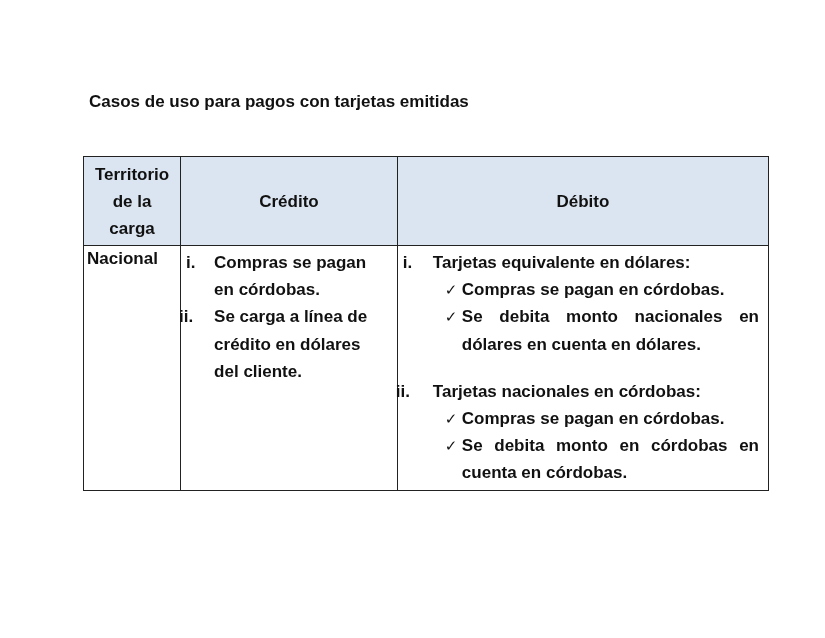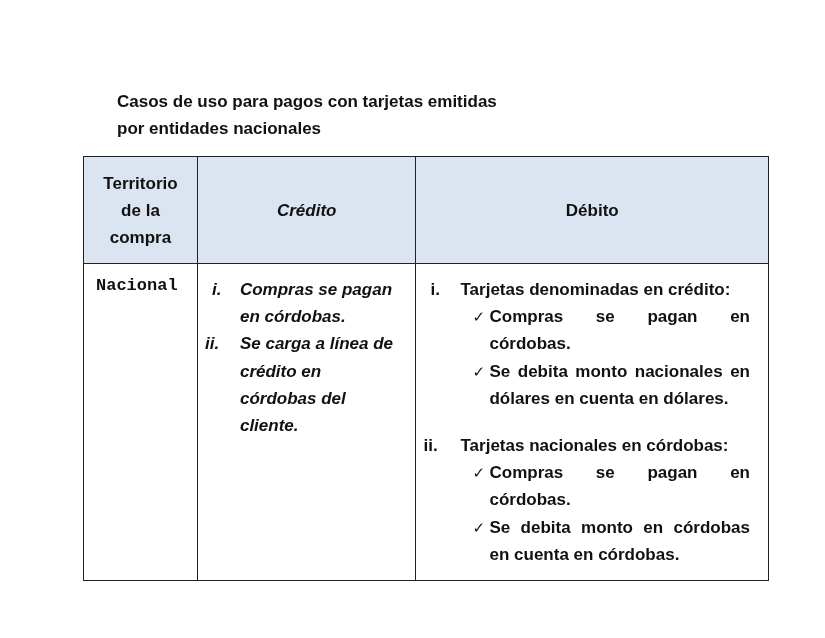--- a/index.html
+++ b/index.html
@@ -18,52 +18,51 @@
     }
     .title {
       position: absolute;
       left: 89px;
       top: 88px;
       font-size: 17px;
       line-height: 27px;
       margin: 0;
       font-weight: bold;
     }
-    .title span { display: block; margin-left: 28px; }
+    .title span { display: block; }
     table.cases {
       position: absolute;
       left: 83px;
       top: 156px;
       border-collapse: collapse;
       width: 686px;
       font-size: 17px;
     }
     table.cases td, table.cases th {
       border: 1.5px solid #222222;
-      padding: 12px;
+      padding: 3px;
       vertical-align: top;
     }
     table.cases thead th {
       background: #dbe5f1;
       height: 82px;
       vertical-align: middle;
       text-align: center;
       font-weight: bold;
       line-height: 27px;
     }
     .col1 { width: 91px; }
-    .col2 { width: 215px; font-style: italic; }
+    .col2 { width: 215px; }
     .col3 { width: 376px; margin-top: 28px; }
     th.col1 span { display: block; }
     td.territory {
       vertical-align: middle;
       text-align: left;
       padding-left: 5px;
       padding-top: 66px;
-      font-family: Liberation Mono, monospace;
     }
     .lines { line-height: 27.2px; padding-top: 0px; }
     .item {
       display: flex;
       align-items: flex-start;
     }
     .marker {
       flex: 0 0 auto;
       width: 28px;
       margin-left: 2px;
@@ -89,57 +88,56 @@
       text-align: justify;
       text-align-last: left;
     }
     .spacer { height: 20px; }
   </style>
 </head>
 <body>
 
 <div class="title">
   <span>Casos de uso para pagos con tarjetas emitidas</span>
-  <span>por entidades nacionales</span>
 </div>
 
 <table class="cases">
   <thead>
     <tr>
       <th class="col1">
         <span>Territorio</span>
         <span>de la</span>
-        <span>compra</span>
+        <span>carga</span>
       </th>
       <th class="col2">Crédito</th>
       <th class="col3">Débito</th>
     </tr>
   </thead>
   <tbody>
     <tr>
       <td class="col1 territory">Nacional</td>
 
       <td class="col2">
         <div class="lines">
           <div class="item">
             <span class="marker">i.</span>
             <span class="item-text">Compras se pagan en córdobas.</span>
           </div>
           <div class="item">
             <span class="marker ii">ii.</span>
-            <span class="item-text">Se carga a línea de crédito en córdobas del cliente.</span>
+            <span class="item-text">Se carga a línea de crédito en dólares del cliente.</span>
           </div>
         </div>
       </td>
 
       <td class="col3 debito">
         <div class="lines">
           <div class="item">
             <span class="marker">i.</span>
-            <span class="item-text">Tarjetas denominadas en crédito:</span>
+            <span class="item-text">Tarjetas equivalente en dólares:</span>
           </div>
           <div class="subitem">
             <span class="check">✓</span>
             <span class="sub-text">Compras se pagan en córdobas.</span>
           </div>
           <div class="subitem">
             <span class="check">✓</span>
             <span class="sub-text">Se debita monto nacionales en dólares en cuenta en dólares.</span>
           </div>
 

